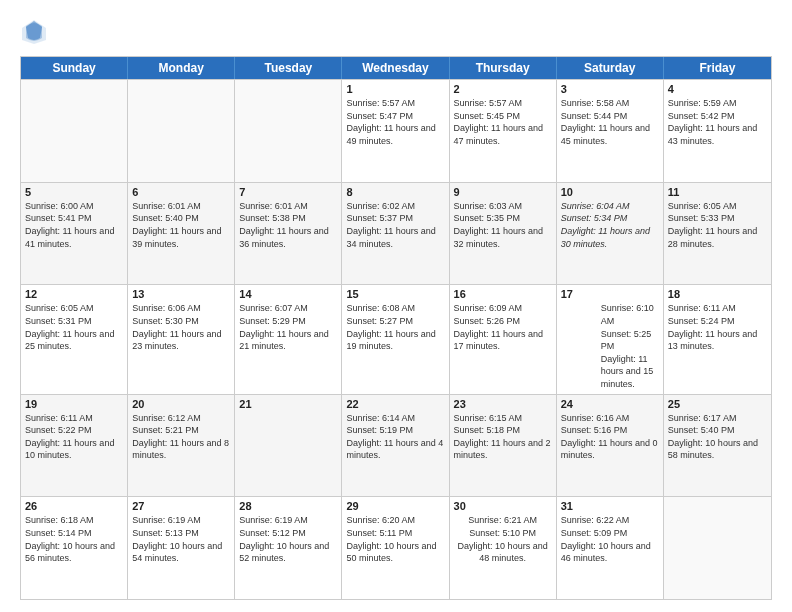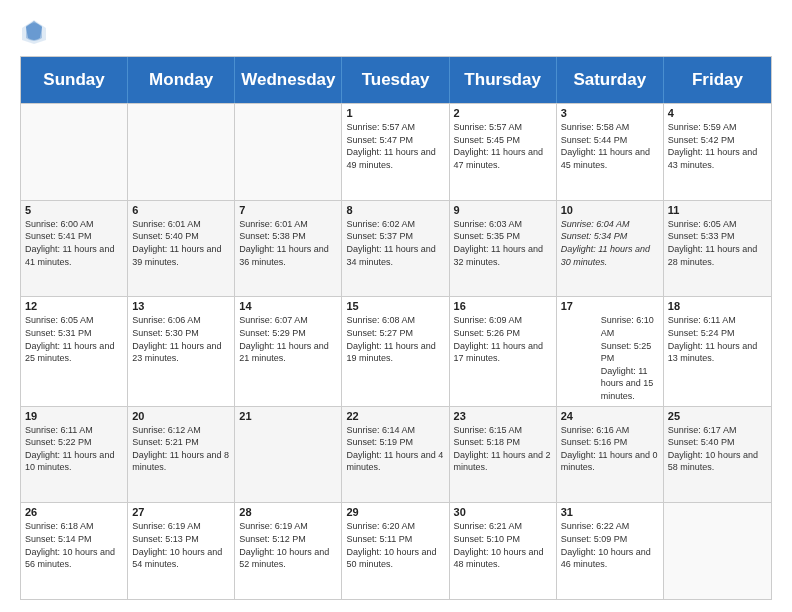--- a/index.html
+++ b/index.html
@@ -57,24 +57,24 @@
       flex-direction: column;
       border: 1px solid #ccc;
     }
     .cal-header {
       display: grid;
       grid-template-columns: repeat(7, 1fr);
       background: #2a6fbd;
     }
     .cal-header-cell {
       color: #fff;
-      font-size: 17px;
+      font-size: 12px;
       font-weight: bold;
       text-align: center;
-      padding: 13px 2px;
+      padding: 4px 2px;
       border-right: 1px solid #4a8fd0;
     }
     .cal-header-cell:last-child { border-right: none; }
     .cal-body {
       flex: 1;
       display: flex;
       flex-direction: column;
     }
     .cal-row {
       display: grid;
@@ -126,22 +126,22 @@
     <div class="title-block">
       <div class="month-title"></div>
       <div class="location"></div>
     </div>
   </div>
 
   <div class="calendar">
     <div class="cal-header">
     <div class="cal-header-cell">Sunday</div>
         <div class="cal-header-cell">Monday</div>
+        <div class="cal-header-cell">Tuesday</div>
         <div class="cal-header-cell">Wednesday</div>
-        <div class="cal-header-cell">Tuesday</div>
         <div class="cal-header-cell">Thursday</div>
         <div class="cal-header-cell">Saturday</div>
         <div class="cal-header-cell">Friday</div>
       </div>
     <div class="cal-body">
     <div class="cal-row">
           <div class="cal-cell empty"></div>
           <div class="cal-cell empty"></div>
           <div class="cal-cell empty"></div>
           <div class="cal-cell">
@@ -318,21 +318,21 @@
 Daylight: 10 hours and 52 minutes.</div>
           </div>
           <div class="cal-cell">
             <div class="day-num">29</div>
             <div class="cell-text" style="white-space: pre-line;">Sunrise: 6:20 AM
 Sunset: 5:11 PM
 Daylight: 10 hours and 50 minutes.</div>
           </div>
           <div class="cal-cell">
             <div class="day-num">30</div>
-            <div class="cell-text" style="white-space: pre-line;">Sunrise: 6:21 AM
+            <div class="cell-text" style="white-space: pre-line; text-align: center;">Sunrise: 6:21 AM
 Sunset: 5:10 PM
 Daylight: 10 hours and 48 minutes.</div>
           </div>
           <div class="cal-cell">
             <div class="day-num">31</div>
             <div class="cell-text" style="white-space: pre-line;">Sunrise: 6:22 AM
 Sunset: 5:09 PM
 Daylight: 10 hours and 46 minutes.</div>
           </div>
           <div class="cal-cell empty"></div>

